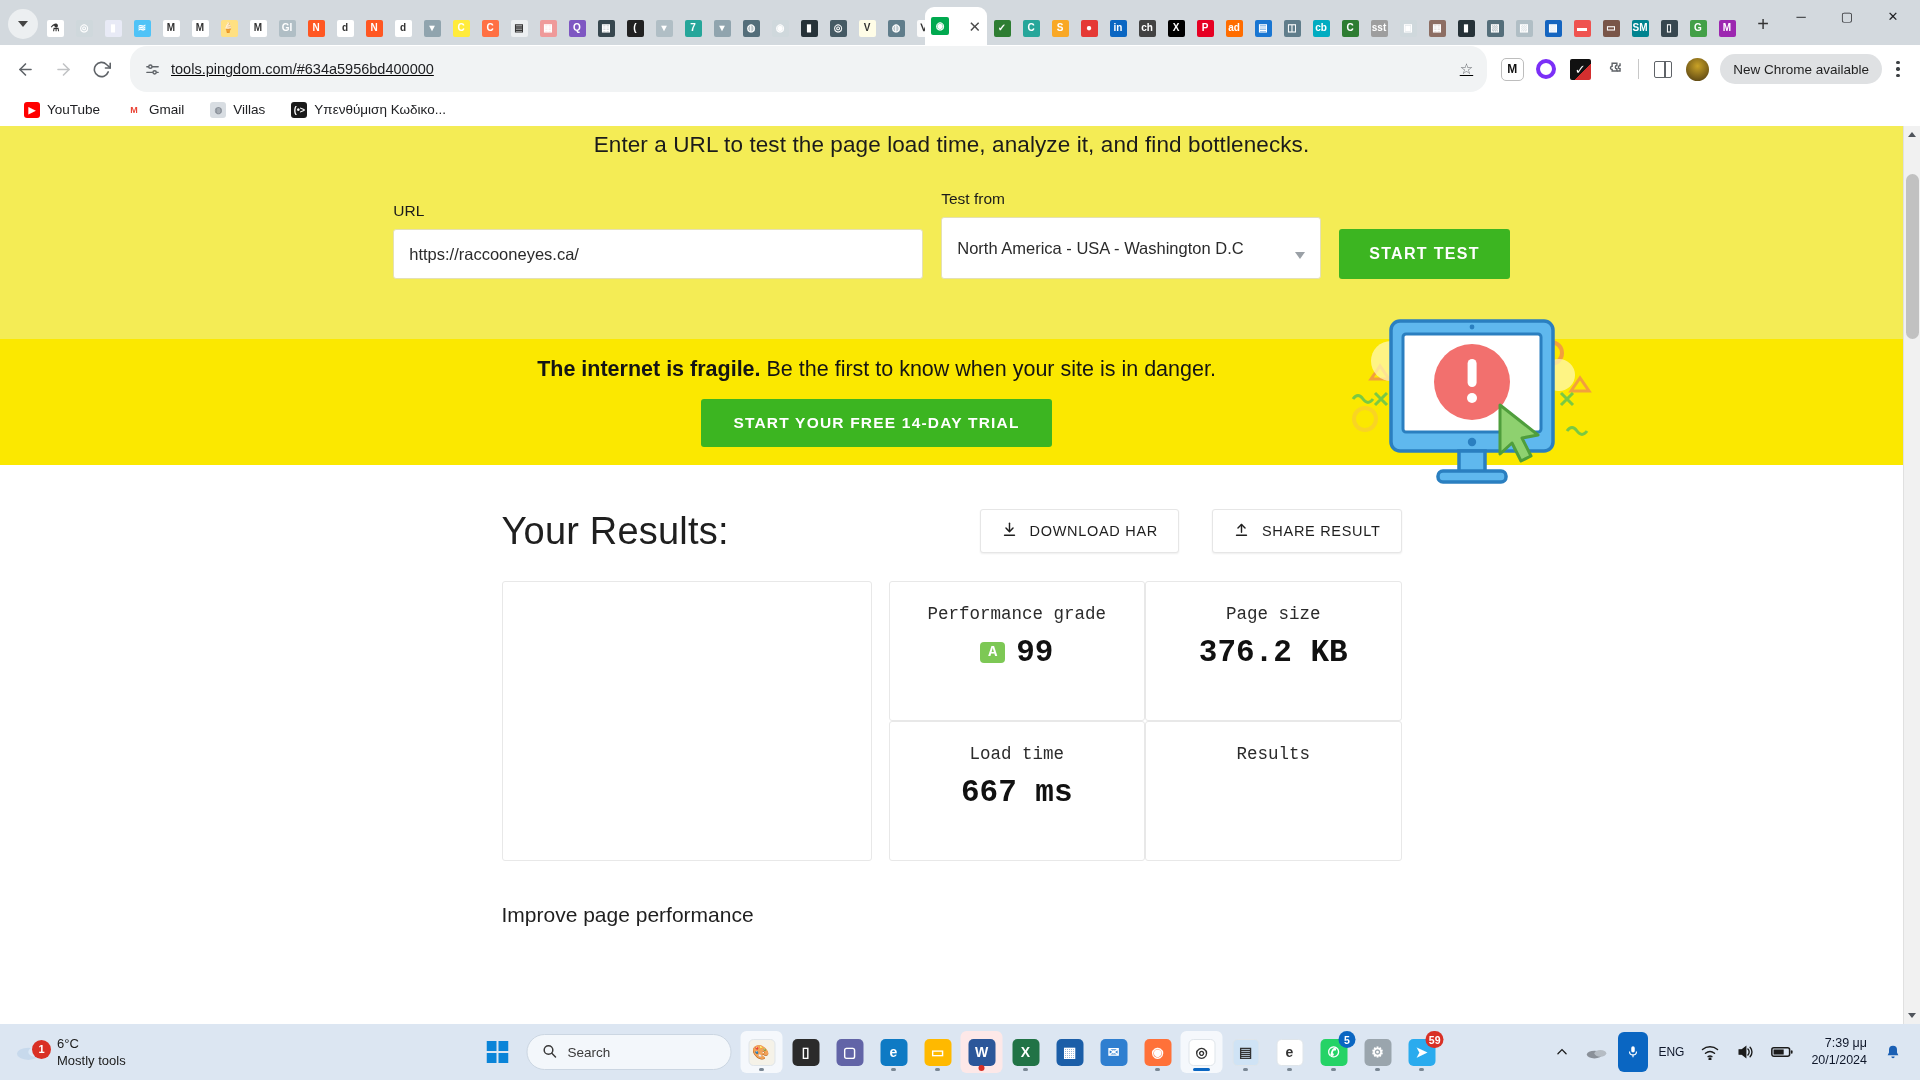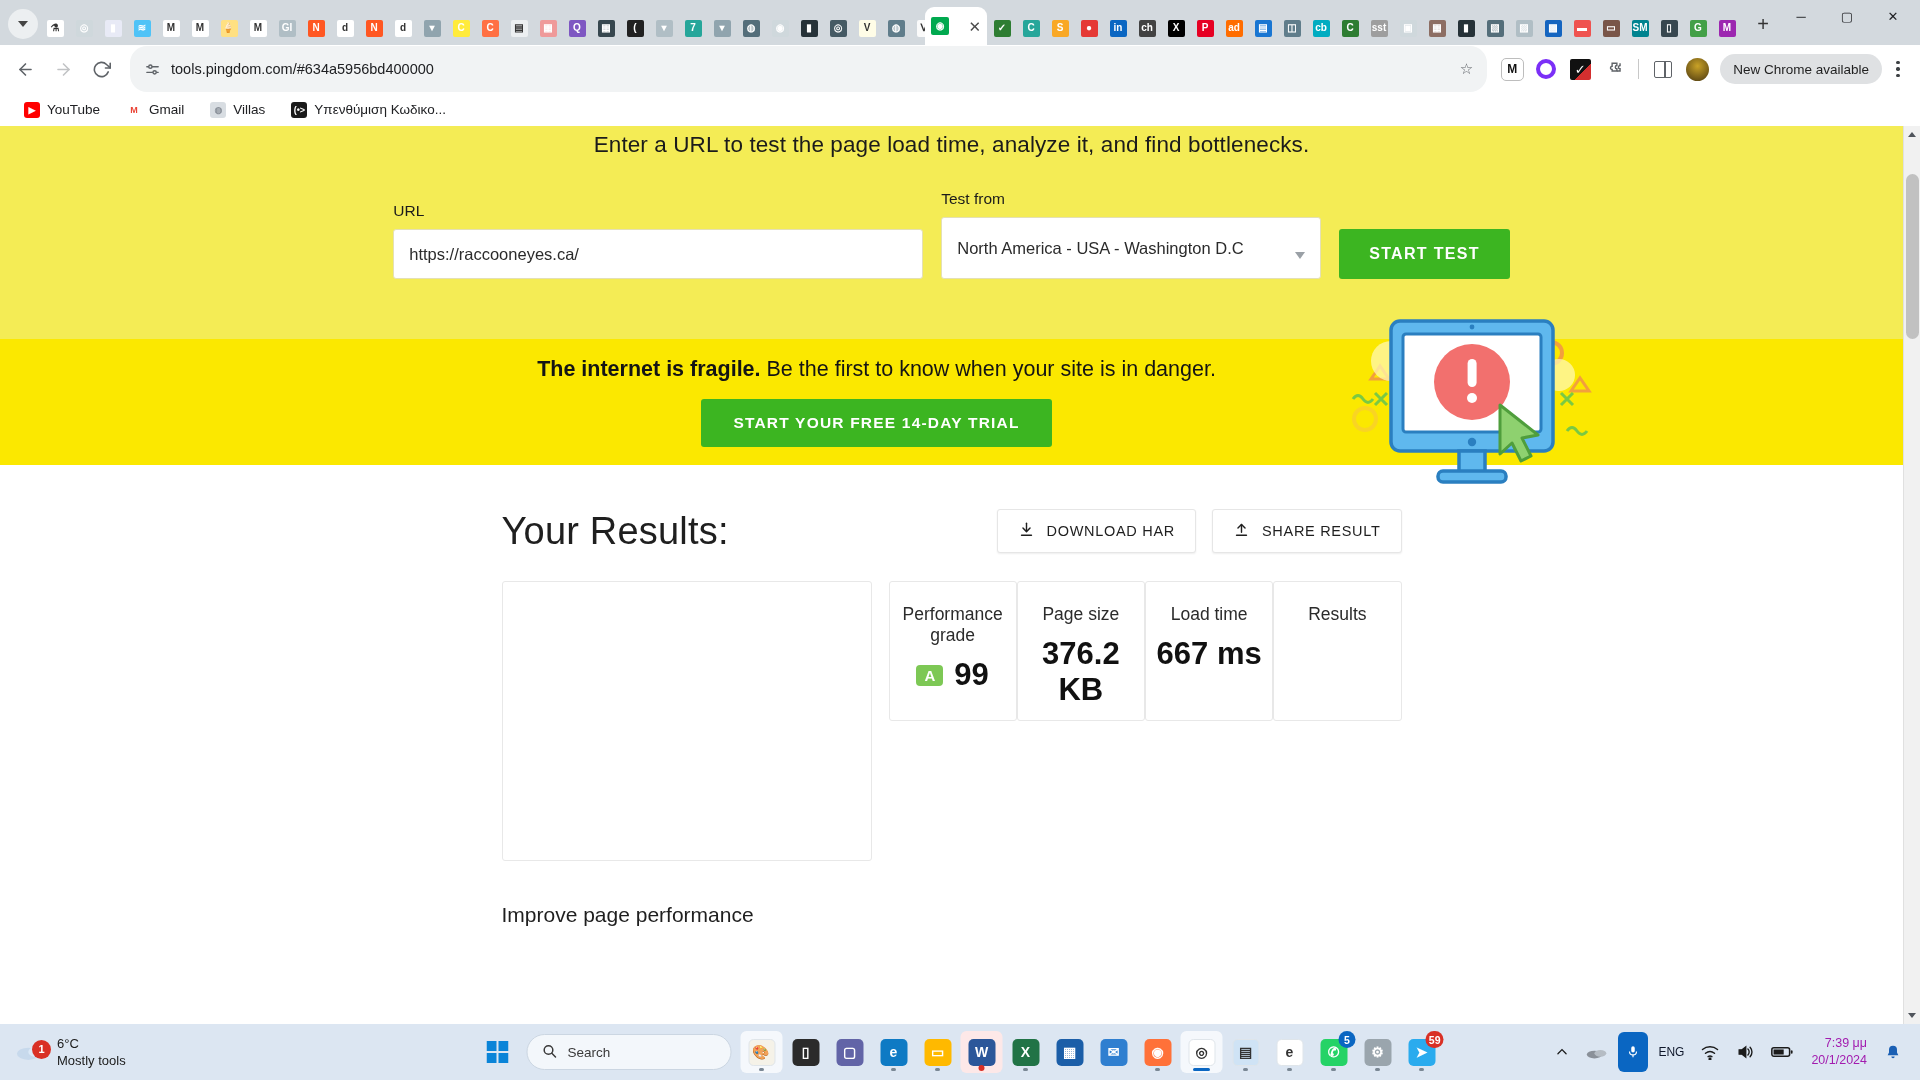--- a/index.html
+++ b/index.html
@@ -46,21 +46,21 @@
   .winbtn { width: 46px; height: 33px; display: flex; align-items: center; justify-content: center; font-size: 13px; color: #202124; cursor: pointer; }
 
   
   .toolbar { height: 48px; background: #fff; display: flex; align-items: center; padding: 0 8px; flex: none; }
   .navbtn { width: 34px; height: 34px; margin-right: 4px; border-radius: 50%; display: flex; align-items: center; justify-content: center;
             cursor: pointer; color: #5f6368; }
   .navbtn svg { display: block; }
   .navbtn.disabled { opacity: .38; }
   .omnibox {
     flex: 1; height: 46px; background: #f1f3f4; border-radius: 17px; display: flex; align-items: center;
-    padding: 0 10px 0 14px; margin: 2px 8px; cursor: text;
+    padding: 0 10px 0 14px; margin: 2px 8px; cursor: text; text-decoration: underline;
   }
   .omnibox .url { flex: 1; font-size: 14.5px; color: #202124; margin-left: 10px; white-space: nowrap; overflow: hidden; }
   .star { color: #5f6368; font-size: 15px; margin-right: 4px; cursor: pointer; }
   .ext { width: 30px; height: 30px; margin: 0 2px; border-radius: 6px; display: flex; align-items: center; justify-content: center; cursor: pointer; }
   .vsep { width: 1px; height: 20px; background: #c8c8c8; margin: 0 7px; }
   .update-pill {
     height: 30px; background: #dfe1e3; border-radius: 15px; display: flex; align-items: center;
     padding: 0 13px; font-size: 13.5px; color: #1f1f1f; margin-left: 6px; cursor: pointer; white-space: nowrap;
   }
   .kebab { width: 28px; height: 30px; display: flex; flex-direction: column; align-items: center; justify-content: center; gap: 3px; cursor: pointer; margin-left: 2px;}
@@ -113,30 +113,30 @@
     padding: 0 32px; font-size: 15.5px; font-weight: bold; letter-spacing: 1.2px; cursor: pointer;
     font-family: "Liberation Sans", sans-serif;
   }
   .promo-art { position: absolute; right: 300px; top: -38px; width: 260px; height: 200px; }
 
   
   .results { background: #fff; padding: 44px 0 0; }
   .res-wrap { width: 900px; margin: 0 auto; }
   .res-head { display: flex; align-items: center; justify-content: space-between; }
   .res-title { font-size: 38px; font-weight: normal; color: #1f1f1f; letter-spacing: .2px; }
-  .res-actions { display: flex; gap: 16px; }
+  .res-actions { display: flex; gap: 33px; }
   .act-btn {
     background: #fff; border: 1px solid #e6e6e6; border-radius: 3px; height: 44px;
     display: flex; align-items: center; gap: 12px; padding: 0 20px; cursor: pointer;
     font-size: 14.5px; letter-spacing: .7px; color: #1f1f1f; box-shadow: 0 1px 2px rgba(0,0,0,.07);
     font-family: "Liberation Sans", sans-serif;
   }
   .cards { display: flex; gap: 17px; margin-top: 28px; }
   .waterfall-card { width: 370px; height: 280px; border: 1px solid #e8e8e8; border-radius: 3px; background: #fff; }
-  .metrics { display: grid; grid-template-columns: 1fr 1fr 1fr 1fr; grid-template-rows: 1fr 1fr; flex: 1; }
+  .metrics { display: grid; grid-template-columns: 1fr 1fr; grid-template-rows: 1fr 1fr; flex: 1; font-family: Liberation Mono, monospace; }
   .metric { border: 1px solid #e8e8e8; border-radius: 3px; background: #fff; text-align: center; padding-top: 22px; }
   .metric-label { font-size: 17.5px; color: #2b2b2b; }
   .metric-value { font-size: 31px; font-weight: bold; color: #111; margin-top: 11px; display: flex; align-items: center; justify-content: center; gap: 11px; }
   .grade-badge { background: #7dc855; color: #fff; font-size: 15px; font-weight: bold; border-radius: 4px; padding: 3px 8px; line-height: 1; }
   .improve { margin-top: 42px; font-size: 21px; color: #1f1f1f; }
 
   
   .scrollbar { position: absolute; top: 0; right: 0; bottom: 0; width: 17px; background: #f1f1f1; border-left: 1px solid #e0e0e0; }
   .sb-arrow { height: 17px; display: flex; align-items: center; justify-content: center; cursor: pointer; }
   .sb-arrow div { width: 0; height: 0; border-left: 4px solid transparent; border-right: 4px solid transparent; }
@@ -168,21 +168,21 @@
   .tb-dot { position: absolute; bottom: 2px; left: 50%; transform: translateX(-50%); width: 5px; height: 3px; border-radius: 2px; background: #7a8794; }
   .tb-dot.wide { width: 17px; background: #0a66c2; }
   .tb-dot.red { background: #d93025; width: 6px; height: 6px; border-radius: 50%; }
   .tb-badge {
     position: absolute; top: 0px; right: -1px; min-width: 17px; height: 17px; padding: 0 3px; border-radius: 9px;
     font-size: 10.5px; font-weight: bold; color: #fff; display: flex; align-items: center; justify-content: center;
   }
   .tray { margin-left: auto; display: flex; align-items: center; gap: 3px; padding-right: 6px; }
   .tray-item { height: 40px; min-width: 26px; padding: 0 7px; display: flex; align-items: center; justify-content: center; border-radius: 5px; cursor: pointer; }
   .tray-item.mic { background: #0a66c2; border-radius: 6px; width: 30px; }
-  .clock { text-align: right; font-size: 12.5px; color: #a21caf; line-height: 1.35; padding: 0 8px; cursor: pointer; }
+  .clock { text-align: right; font-size: 12.5px; color: #0f172a; line-height: 1.35; padding: 0 8px; cursor: pointer; }
   .lang { font-size: 12px; color: #0f172a; }
 </style>
 </head>
 <body>
 
 <div class="browser">
 
   <div class="tabstrip">
     <div class="tab-listbtn">
       <span class="chev"></span>

